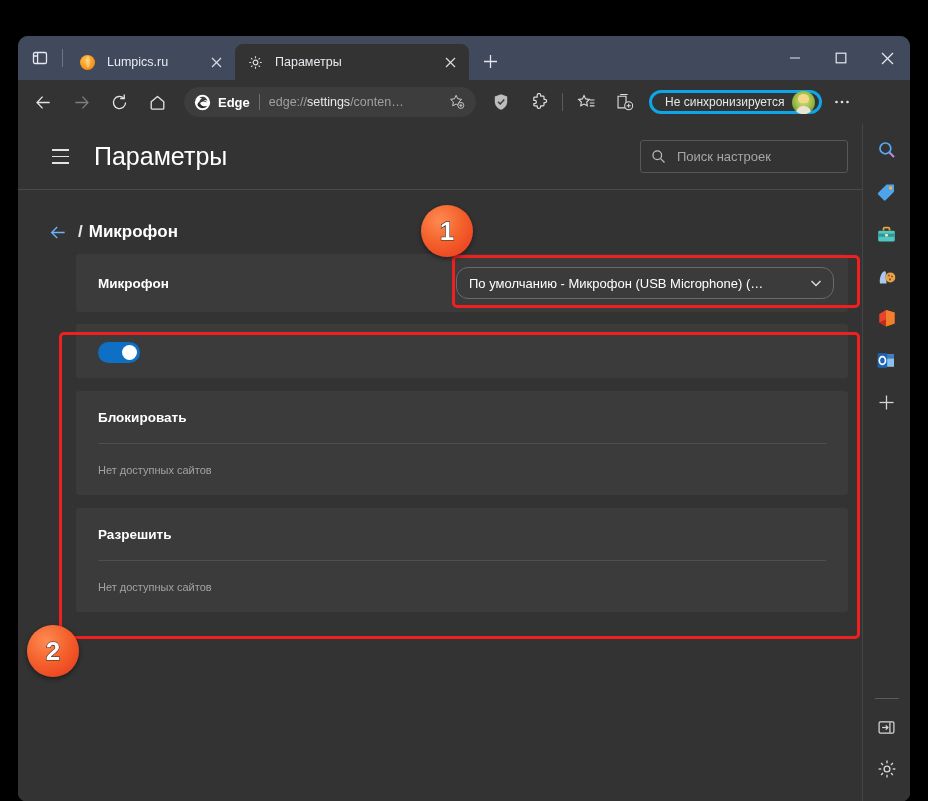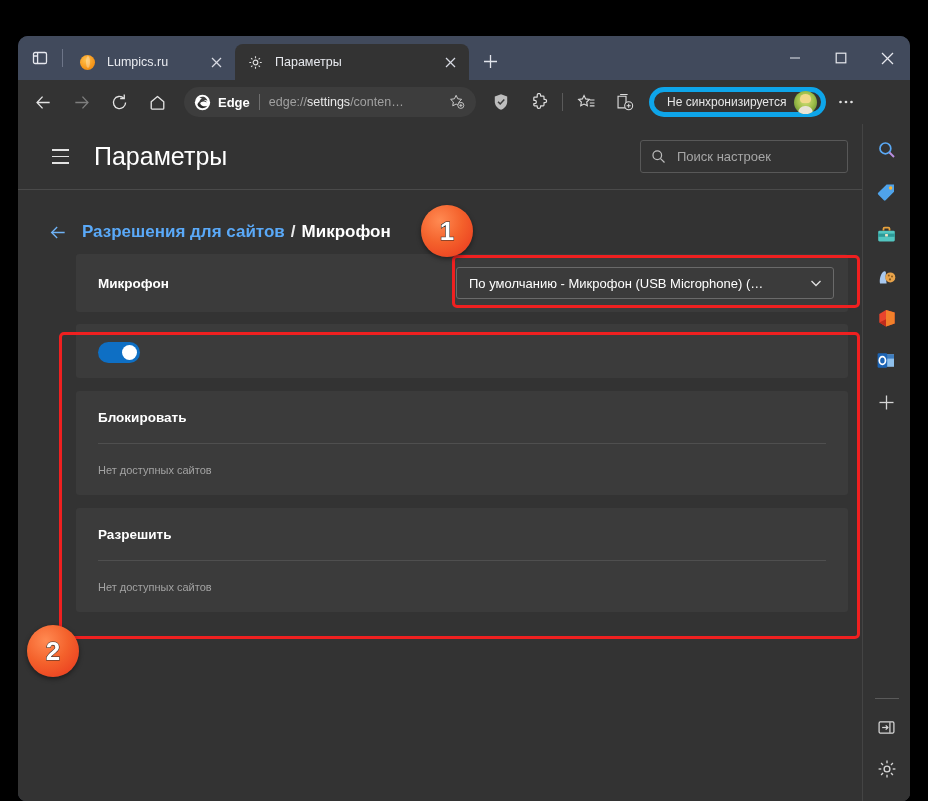--- a/index.html
+++ b/index.html
@@ -159,22 +159,22 @@
     font-size: 12.5px; color: #a0a0a0; white-space: nowrap;
     overflow: hidden; flex: 1 1 auto;
   }
   .omni-url b { color: #e9e9e9; font-weight: normal; }
   .omni-fav { width: 22px; height: 22px; flex: 0 0 auto;
     display: flex; align-items: center; justify-content: center; }
 
   .tb-sep { width: 1px; height: 18px; background: #5a5a5a; margin: 0 4px; }
 
   .profile-pill {
-    height: 30px;
-    border: 5px solid #0ea5e9;
+    height: 24px;
+    border: 3px solid #0ea5e9;
     border-radius: 15px;
     display: flex;
     align-items: center;
     padding: 0 4px 0 13px;
     margin-left: 6px;
     flex: 0 0 auto;
   }
   .profile-text { font-size: 12px; color: #e6e6e6; white-space: nowrap; }
   .avatar {
     width: 23px; height: 23px; border-radius: 50%;
@@ -283,21 +283,21 @@
   }
   .row-device-label {
     font-size: 13.5px; color: #ffffff; font-weight: bold;
   }
   .select {
     margin-left: auto;
     width: 378px;
     height: 32px;
     background: #3b3b3b;
     border: 1px solid #6a6a6a;
-    border-radius: 3px;
+    border-radius: 12px;
     display: flex;
     align-items: center;
     padding: 0 10px 0 12px;
   }
   .select-text {
     font-size: 13px; color: #ffffff;
     white-space: nowrap; overflow: hidden; text-overflow: ellipsis;
     flex: 1 1 auto;
   }
 
@@ -585,21 +585,20 @@
 
       <div class="hdr-rule"></div>
 
       <div class="breadcrumb-row">
         <div class="back-arrow">
           <svg width="19" height="19" viewBox="0 0 20 20">
             <line x1="3.2" y1="10" x2="16.5" y2="10" stroke="#6fb2f5" stroke-width="1.4"></line>
             <polyline points="8.6,4.2 2.8,10 8.6,15.8" fill="none" stroke="#6fb2f5" stroke-width="1.4"></polyline>
           </svg>
         </div>
-        <span class="crumb-link">Разрешения для сайтов</span>
         <span class="crumb-sep">/</span>
         <span class="crumb-cur">Микрофон</span>
       </div>
 
       <div class="cards">
 
         <div class="card">
           <div class="row-device">
             <span class="row-device-label">Микрофон</span>
             <div class="select">

